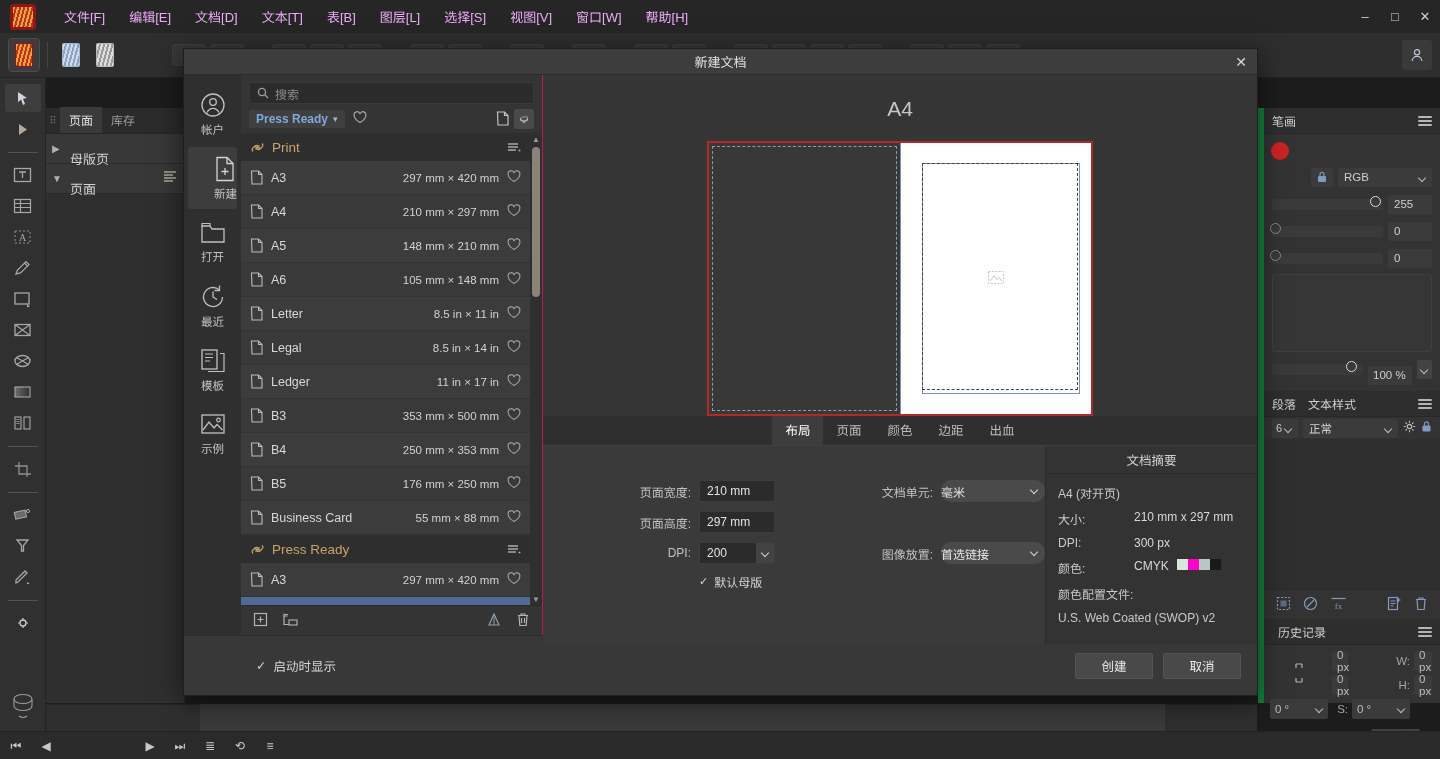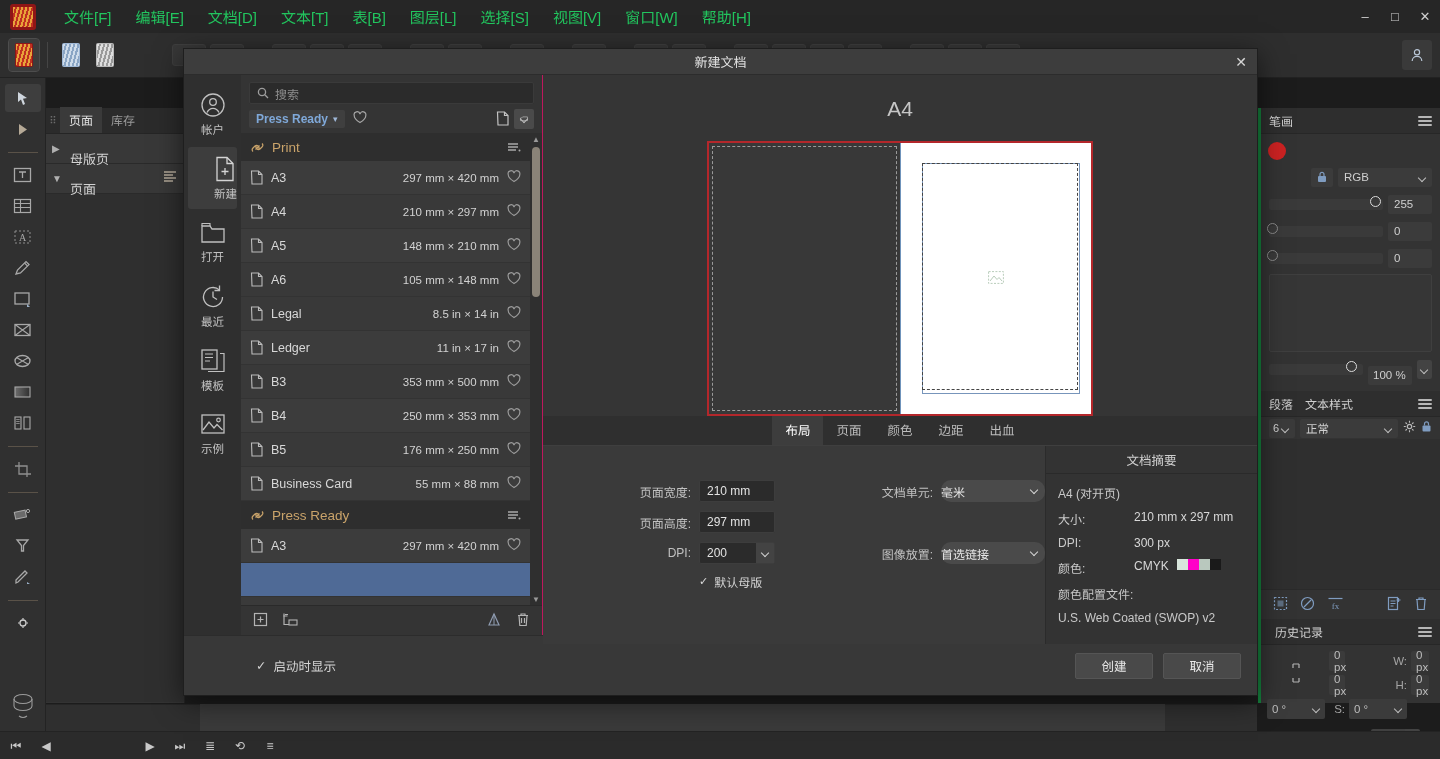--- a/index.html
+++ b/index.html
@@ -21,21 +21,21 @@
   .app-logo {
     width: 26px; height: 26px; margin-left: 10px; margin-right: 16px;
     border-radius: 3px; background: #8f1616;
     position: relative; overflow: hidden; flex: none;
   }
   .app-logo::before {
     content: ""; position: absolute; inset: 3px;
     background: repeating-linear-gradient(105deg,#e8a33a 0 2px,#c03020 2px 4px);
   }
   .menu-item {
-    padding: 6px 12px; color: #22c55e; font-size: 15px;
+    padding: 6px 12px; color: #f0abfc; font-size: 13px;
     white-space: nowrap; cursor: default;
   }
   .win-ctrls { margin-left: auto; display: flex; height: 33px; }
   .win-btn {
     width: 30px; height: 33px; display: flex; align-items: center;
     justify-content: center; color: #cfcfcf; font-size: 13px;
   }
 
   
   .toolbar {
@@ -102,21 +102,21 @@
     padding-left: 6px; border-bottom: 1px solid #2a2a2a; background:#383838;
   }
   .pp-row .chev { width:12px; color:#b0b0b0; font-size:10px; }
   .pp-row .lbl { font-size: 13px; color: #d2d2d2; margin-top: 20px; }
   .pp-row .rt { margin-left:auto; margin-right:6px; color:#9a9a9a; }
   .pp-body { background:#2f2f2f; height: 508px; }
 
   
   .rdock {
     position: absolute; right: 0; top: 108px; width: 182px; height: 595px;
-    background: #333; border-left: 3px solid #15803d;
+    background: #333; border-left: 6px solid #15803d;
   }
   .panel-head {
     height: 26px; display:flex; align-items:center; padding: 0 8px;
     background: #2e2e2e; border-bottom:1px solid #272727;
   }
   .panel-head .pt { font-size:12px; color:#d0d0d0; margin-right:12px; }
   .ham { margin-left:auto; width:14px; }
   .ham i { display:block; height:2px; background:#b6b6b6; margin:2px 0; border-radius:1px;}
   .panel-body { padding: 6px 8px; }
   .swatch-row { height: 26px; position: relative; }
@@ -831,20 +831,31 @@
                   <path d="M1.5 1h7l3.5 3.5V14h-10z" fill="none" stroke="#bcbcbc" stroke-width="1.1"></path>
                   <path d="M8.5 1v3.5H12" fill="none" stroke="#bcbcbc" stroke-width="1.1"></path>
                 </svg>
               <span>A6</span>
               <span class="dim">105 mm × 148 mm</span>
               <span class="hrt"><svg width="14" height="13" viewBox="0 0 14 13">
                     <path d="M7 11.5S1.2 8 1.2 4.4A2.9 2.9 0 0 1 7 3a2.9 2.9 0 0 1 5.8 1.4C12.8 8 7 11.5 7 11.5z" fill="none" stroke="currentColor" stroke-width="1.2"></path>
                   </svg></span>
             </div>
 
+            <div class="preset">
+              <svg width="13" height="15" viewBox="0 0 13 15">
+                  <path d="M1.5 1h7l3.5 3.5V14h-10z" fill="none" stroke="#bcbcbc" stroke-width="1.1"></path>
+                  <path d="M8.5 1v3.5H12" fill="none" stroke="#bcbcbc" stroke-width="1.1"></path>
+                </svg>
+              <span>Letter</span>
+              <span class="dim">8.5 in × 11 in</span>
+              <span class="hrt"><svg width="14" height="13" viewBox="0 0 14 13">
+                    <path d="M7 11.5S1.2 8 1.2 4.4A2.9 2.9 0 0 1 7 3a2.9 2.9 0 0 1 5.8 1.4C12.8 8 7 11.5 7 11.5z" fill="none" stroke="currentColor" stroke-width="1.2"></path>
+                  </svg></span>
+            </div>
 
             <div class="preset alt">
               <svg width="13" height="15" viewBox="0 0 13 15">
                   <path d="M1.5 1h7l3.5 3.5V14h-10z" fill="none" stroke="#bcbcbc" stroke-width="1.1"></path>
                   <path d="M8.5 1v3.5H12" fill="none" stroke="#bcbcbc" stroke-width="1.1"></path>
                 </svg>
               <span>Legal</span>
               <span class="dim">8.5 in × 14 in</span>
               <span class="hrt"><svg width="14" height="13" viewBox="0 0 14 13">
                     <path d="M7 11.5S1.2 8 1.2 4.4A2.9 2.9 0 0 1 7 3a2.9 2.9 0 0 1 5.8 1.4C12.8 8 7 11.5 7 11.5z" fill="none" stroke="currentColor" stroke-width="1.2"></path>

